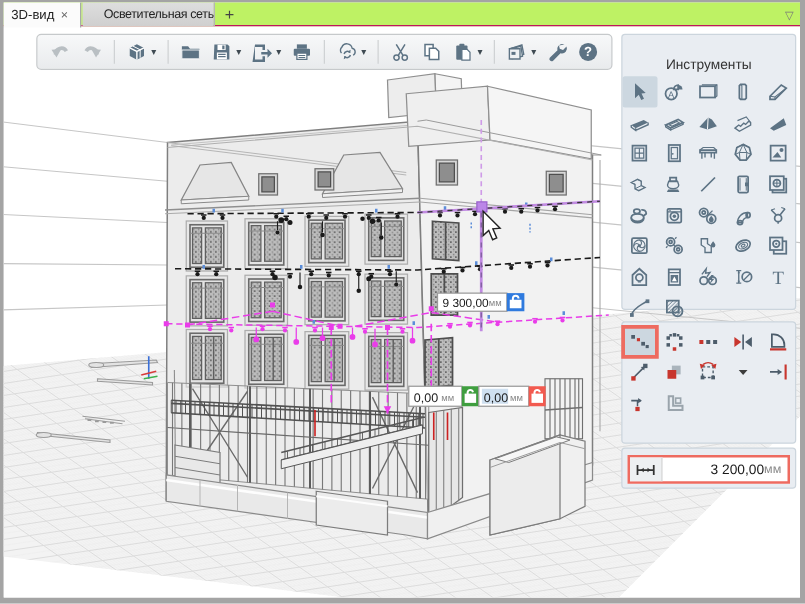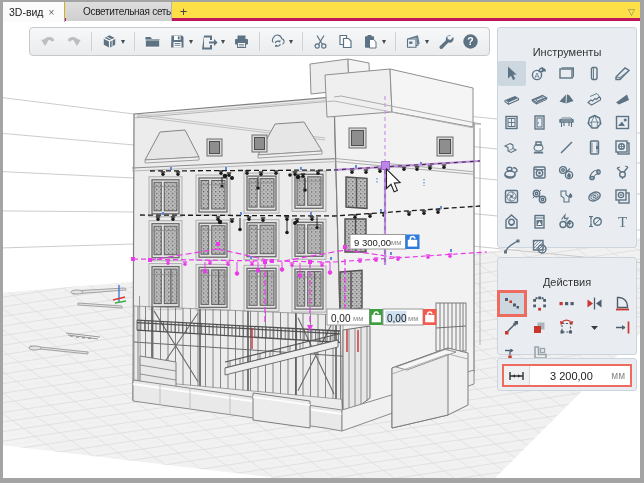--- a/index.html
+++ b/index.html
@@ -1,19 +1,19 @@
 <!DOCTYPE html>
 <html><head><meta charset="utf-8"><style>
 * { margin:0; padding:0; box-sizing:border-box; }
 html,body { width:644px; height:483px; overflow:hidden; font-family:"Liberation Sans", sans-serif; }
 #win { position:relative; width:644px; height:483px; background:#fff;
   border-left:3px solid #a4a4a4; border-top:2px solid #a4a4a4;
   border-right:4px solid #a4a4a4; border-bottom:5px solid #a4a4a4; }
-#tabs { position:absolute; left:0; top:0; width:637px; height:19px; background:#fde047;
-  border-bottom:3px solid #be185d; z-index:5; }
+#tabs { position:absolute; left:0; top:0; width:637px; height:19px; background:#bef264;
+  border-bottom:1px solid #be185d; z-index:5; }
 .tab { position:absolute; top:0; height:19px; font-size:10.5px; color:#222;
   display:flex; align-items:center; padding:0 6px; white-space:nowrap; }
 .tab .x { margin-left:5px; color:#666; font-size:10px; }
 #tab1 { left:0; width:62px; background:#fbfbfb; border-right:1px solid #a9a9a9; height:20px; z-index:6;}
 #tab2 { left:63px; width:106px; background:linear-gradient(#dedede,#cfcfcf); border-right:1px solid #b5b5b5; overflow:hidden; font-size:10px; letter-spacing:-0.3px; padding:0 17px;}
 #tabplus { left:169px; width:23px; text-align:center; justify-content:center; color:#444; font-size:13px;}
 #chev { position:absolute; right:5px; top:5px; color:#777; font-size:9px; z-index:6;}
 #vpwrap { position:absolute; left:0; top:20px; width:637px; height:456px; overflow:hidden; background:#fff;text-align:center; }
 #vpwrap svg { position:absolute; left:-3px; top:-22px; }
 #toolbar { position:absolute; left:26px; top:25px; width:461px; height:29px;
@@ -30,21 +30,21 @@
 .tc.sel { background:#ccd7e0; border-radius:2px; }
 .tc.asel { outline:3px solid #ee6b60; outline-offset:-2px; background:#ccd7e0; }
 #tools { top:25px; height:221px; }
 #acts { top:255px; height:98px; }
 #acts .tc { height:24.5px; }
 #inputp { top:356px; height:33px; }
 #mfield { position:absolute; left:4px; top:5px; width:130px; height:23px;
   border:2px solid #ee6b60; background:#fff; display:flex; align-items:center; }
 #micon { width:26px; height:19px; background:#eef0f2; border-right:1px solid #d8d8d8;
   display:flex; align-items:center; justify-content:center; }
-#mval { font-size:11px; color:#1a1a1a; padding-left:20px; flex:1; }
+#mval { font-size:11px; color:#1a1a1a; padding-left:6px; flex:1;text-align:right; }
 #munit { font-size:10px; color:#8a8a8a; padding-right:5px; }
 </style></head>
 <body>
 <div id="win">
 <div id="vpwrap">
       <svg id="vp" width="644" height="483" viewBox="0 0 644 483">
         <clipPath id="gclip">
           <polygon points="0.0,293.0 644.0,238.0 644.0,329.0 490.0,483.0 318.0,483.0 0.0,445.0"></polygon>
         </clipPath>
         <polygon points="0.0,293.0 644.0,238.0 644.0,329.0 490.0,483.0 318.0,483.0 0.0,445.0" fill="#f3f3f3"></polygon>
@@ -876,21 +876,20 @@
             </defs>
             <g fill="none" stroke="#5d7384" stroke-width="1.4">
               <rect x="3.5" y="3.5" width="9.5" height="9.5" fill="url(#hp)"></rect>
               <circle cx="12" cy="12" r="4" fill="url(#hp)"></circle>
             </g>
           </svg>
         </div>
       </div>
     </div>
 <div class="panel" id="acts">
-      <div class="ptitle">Действия</div>
       <div class="pgrid">
         <div class="tc asel">
           <svg width="19" height="19" viewBox="0 0 19 19">
             <rect x="3" y="4" width="3" height="3" fill="#4d5d6b"></rect>
             <rect x="7.5" y="6.5" width="2.5" height="2.5" fill="#c8362e"></rect>
             <rect x="11" y="9.5" width="3" height="3" fill="#4d5d6b"></rect>
             <rect x="14.5" y="12" width="2.5" height="2.5" fill="#4d5d6b"></rect>
           </svg>
         </div>
         <div class="tc">

